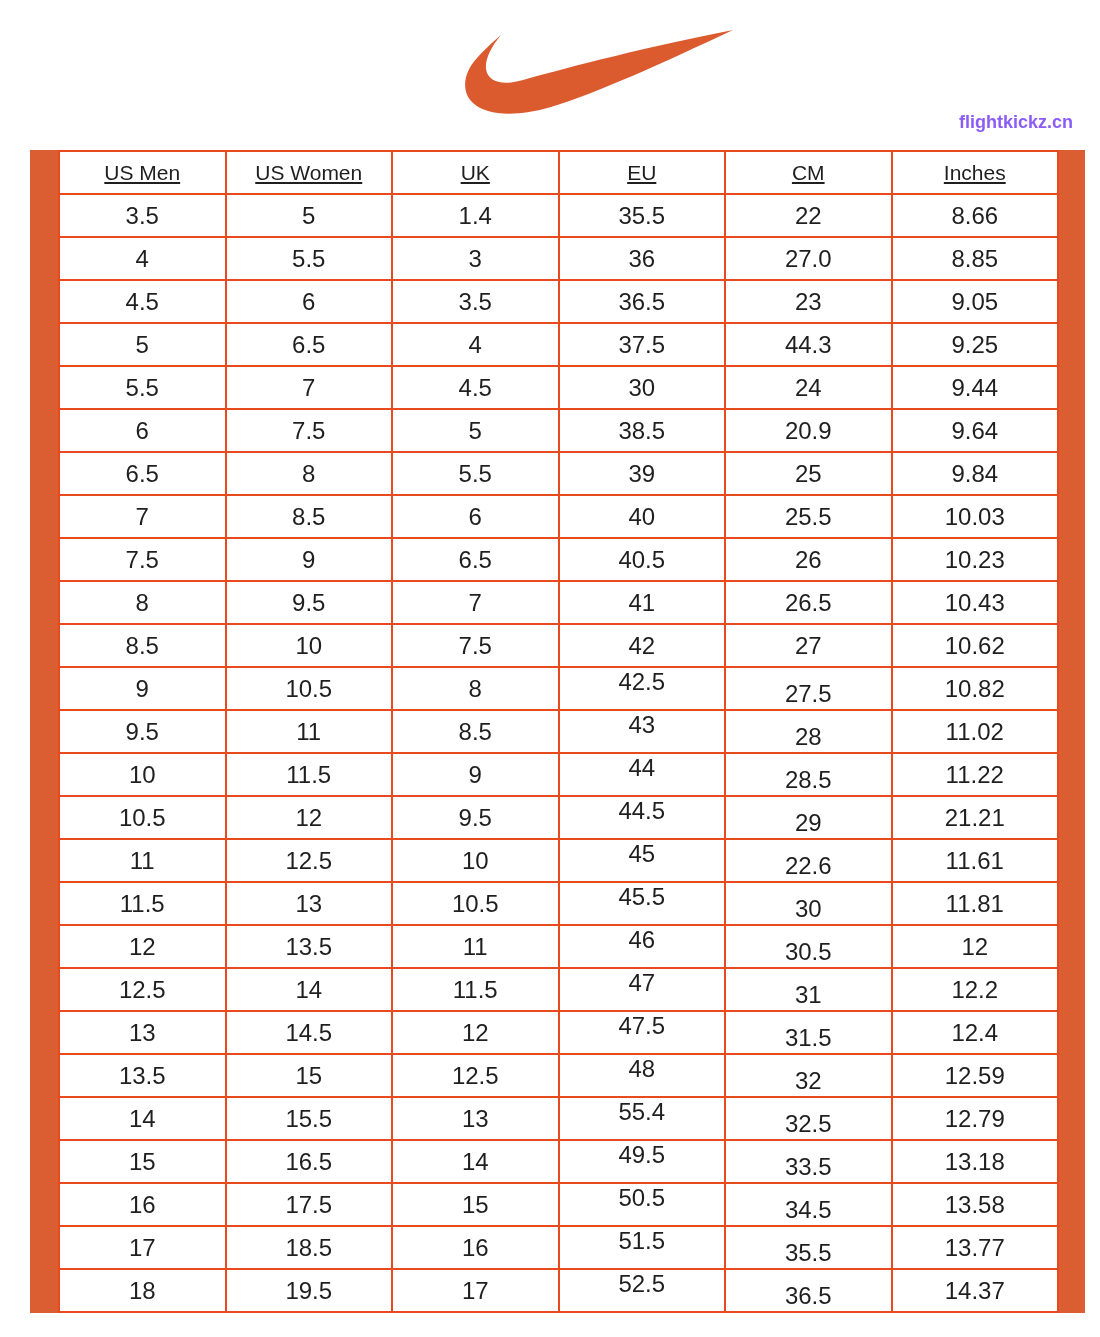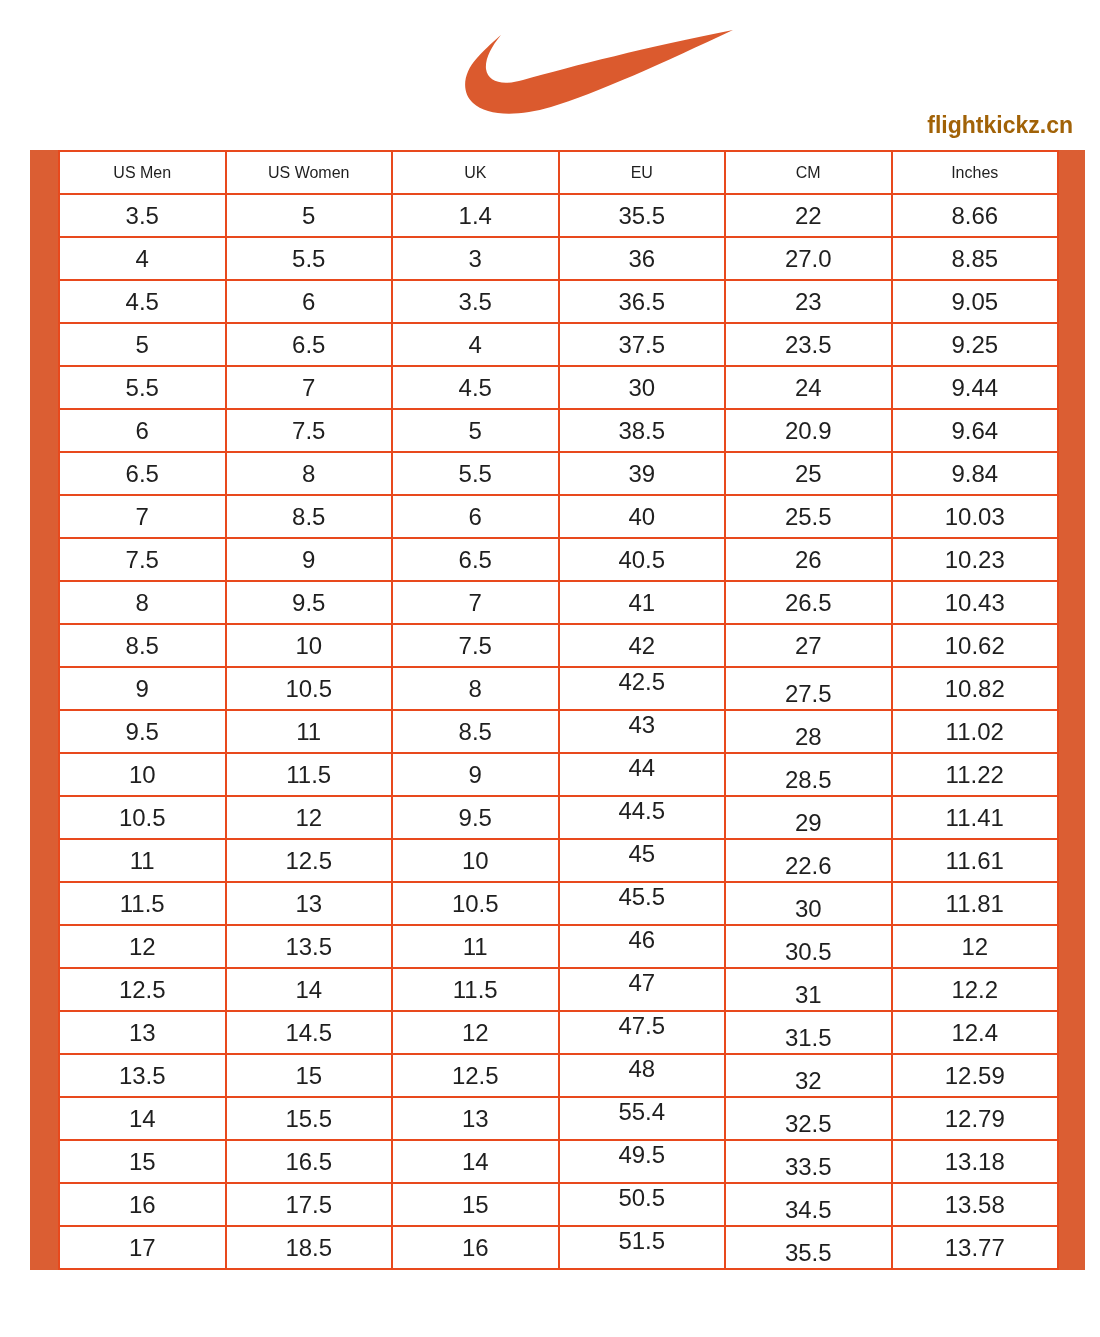--- a/index.html
+++ b/index.html
@@ -21,24 +21,24 @@
   }
   .swoosh{
     position:absolute;
     left:455px;top:28px;
     width:278px;height:94px;
   }
   .swoosh path{fill:var(--swoosh);}
   .watermark{
     position:absolute;
     top:112px;right:27px;
-    font-size:23px;
+    font-size:18px;
     font-weight:600;
     letter-spacing:0px;
-    color:#a16207;
+    color:#8b5cf6;
   }
   .table-wrap{
     position:absolute;
     left:30px;top:150px;
     width:1055px;
     display:flex;
     align-items:stretch;
   }
   .bar{background:var(--side-bar);flex:0 0 auto;}
   .bar.left{width:28px;}
@@ -52,21 +52,21 @@
   .size-table th,.size-table td{
     border:2.5px solid var(--grid-line);
     height:43px;
     padding:0;
     text-align:center;
     vertical-align:middle;
     font-size:24px;
     font-weight:400;
     white-space:nowrap;
   }
-  .size-table th{font-size:16px;}
+  .size-table th{font-size:21px;text-decoration:underline;}
   .size-table span{display:inline-block;line-height:1;}
   .size-table span.up{transform:translateY(-7px);}
   .size-table span.down{transform:translateY(5px);}
 </style>
 </head>
 <body>
 
 <svg class="swoosh" viewBox="0 0 278 94" xmlns="http://www.w3.org/2000/svg" aria-hidden="true">
   <path d="M 278,2
            C 210,34 140,66 96,79
@@ -116,21 +116,21 @@
           <td><span>3.5</span></td>
           <td><span>36.5</span></td>
           <td><span>23</span></td>
           <td><span>9.05</span></td>
         </tr>
         <tr>
           <td><span>5</span></td>
           <td><span>6.5</span></td>
           <td><span>4</span></td>
           <td><span>37.5</span></td>
-          <td><span>23.5</span></td>
+          <td><span>44.3</span></td>
           <td><span>9.25</span></td>
         </tr>
         <tr>
           <td><span>5.5</span></td>
           <td><span>7</span></td>
           <td><span>4.5</span></td>
           <td><span>30</span></td>
           <td><span>24</span></td>
           <td><span>9.44</span></td>
         </tr>
@@ -205,21 +205,21 @@
           <td><span class="up">44</span></td>
           <td><span class="down">28.5</span></td>
           <td><span>11.22</span></td>
         </tr>
         <tr>
           <td><span>10.5</span></td>
           <td><span>12</span></td>
           <td><span>9.5</span></td>
           <td><span class="up">44.5</span></td>
           <td><span class="down">29</span></td>
-          <td><span>11.41</span></td>
+          <td><span>21.21</span></td>
         </tr>
         <tr>
           <td><span>11</span></td>
           <td><span>12.5</span></td>
           <td><span>10</span></td>
           <td><span class="up">45</span></td>
           <td><span class="down">22.6</span></td>
           <td><span>11.61</span></td>
         </tr>
         <tr>
@@ -287,16 +287,24 @@
           <td><span>13.58</span></td>
         </tr>
         <tr>
           <td><span>17</span></td>
           <td><span>18.5</span></td>
           <td><span>16</span></td>
           <td><span class="up">51.5</span></td>
           <td><span class="down">35.5</span></td>
           <td><span>13.77</span></td>
         </tr>
+        <tr>
+          <td><span>18</span></td>
+          <td><span>19.5</span></td>
+          <td><span>17</span></td>
+          <td><span class="up">52.5</span></td>
+          <td><span class="down">36.5</span></td>
+          <td><span>14.37</span></td>
+        </tr>
       </tbody>
   </table>
   <div class="bar right"></div>
 </div>
 
 </body></html>

